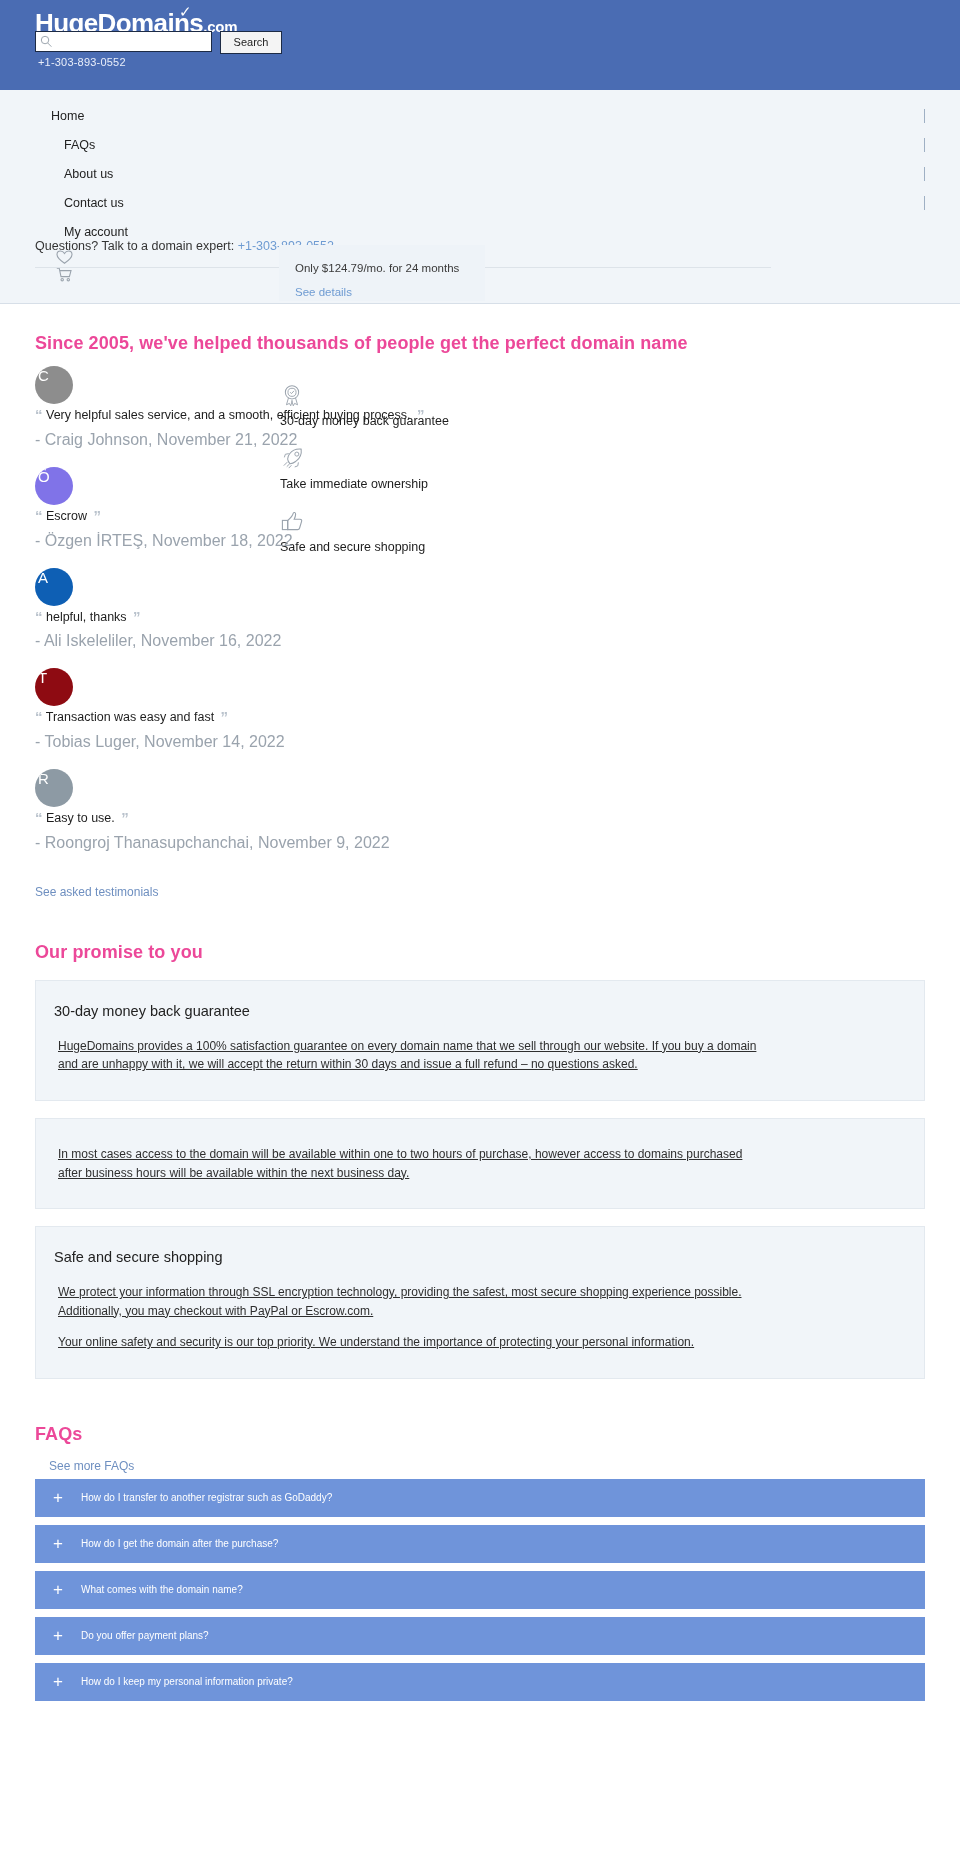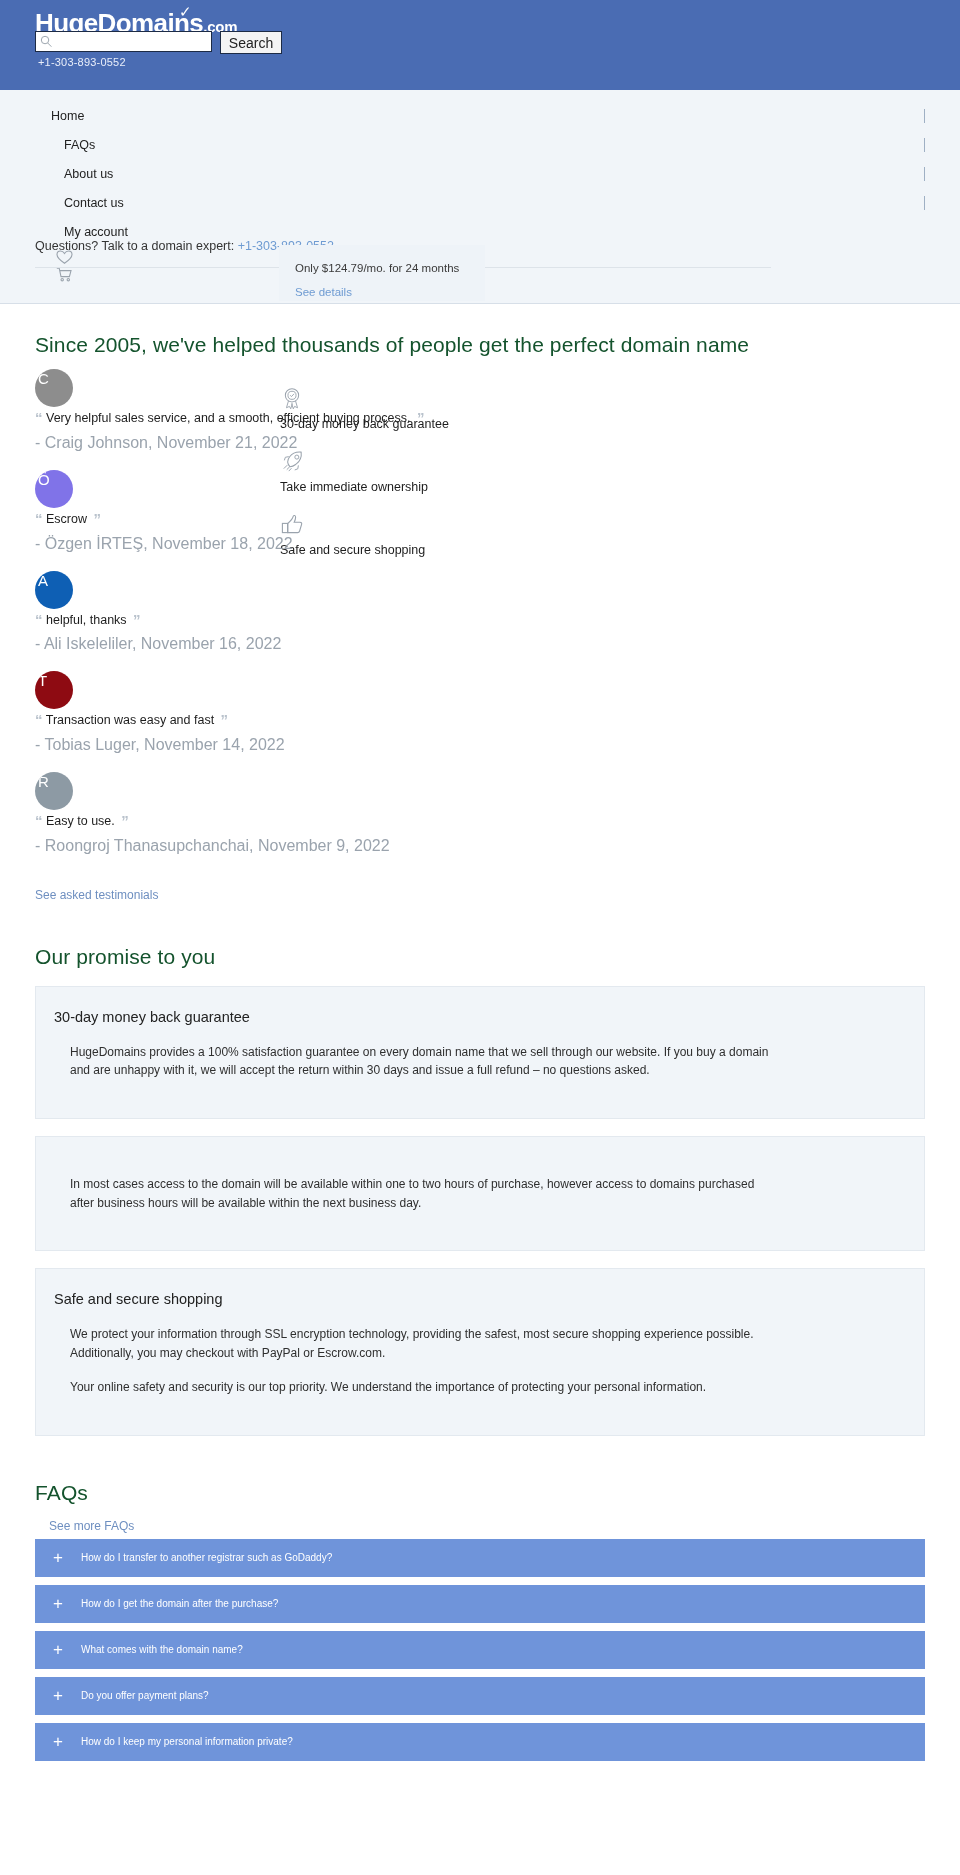--- a/index.html
+++ b/index.html
@@ -69,21 +69,21 @@
     height: 13px;
     pointer-events: none;
   }
   .search-btn {
     margin-left: 8px;
     width: 62px;
     height: 23px;
     background: #f4f4f4;
     border: 1px solid #1d2b45;
     font-family: "Liberation Sans", sans-serif;
-    font-size: 14px;
+    font-size: 11px;
     color: #222;
     cursor: pointer;
     line-height: 1;
     padding: 0;
   }
   .phone-top {
     position: absolute;
     left: 38px;
     top: 56px;
     color: #e9eefa;
@@ -158,23 +158,23 @@
     font-size: 11.5px;
     color: #3a3a3a;
     line-height: 2.05;
   }
   .price-popover a { color: #6e9bd2; text-decoration: none; }
 
   
   .content { position: relative; padding: 0 35px; }
 
   .section-h2 {
-    color: #14532d;
-    font-size: 21px;
-    font-weight: normal;
+    color: #ec4899;
+    font-size: 18px;
+    font-weight: bold;
     margin: 0;
     padding-top: 29px;
     letter-spacing: 0.1px;
   }
 
   
   .testi-zone { position: relative; margin-top: 12px; }
   .testimonial { position: relative; margin-bottom: 12px; }
   .avatar {
     width: 38px; height: 38px;
@@ -235,22 +235,23 @@
   .card-title {
     font-size: 14.5px;
     color: #222222;
     font-weight: normal;
     margin: 0 0 18px 0;
   }
   .card-body {
     font-size: 12px;
     color: #2f2f2f;
     line-height: 1.55;
-    margin: 16px;
+    margin: 4px;
     max-width: 706px;
+    text-decoration: underline;
   }
   .card-body + .card-body { margin-top: 13px; }
 
   
   .faq-h2 { padding-top: 45px; }
   .faq-link {
     display: inline-block;
     font-size: 12px;
     color: #6e8fc0;
     text-decoration: none;

